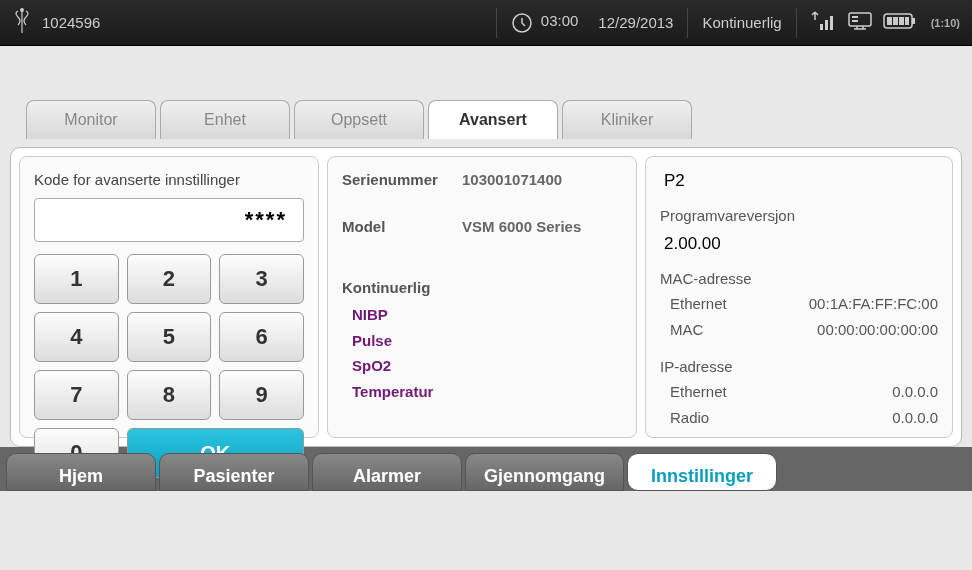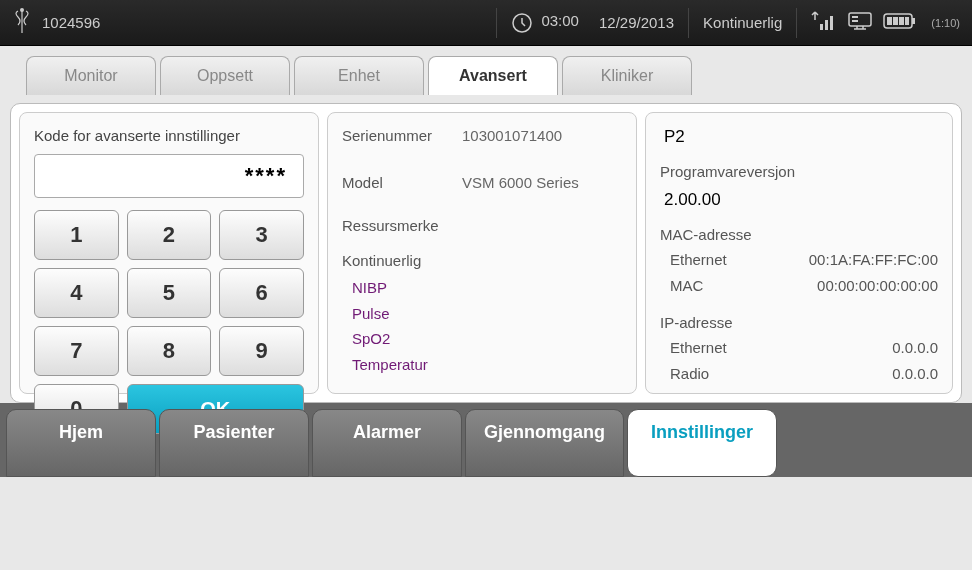--- a/index.html
+++ b/index.html
@@ -14,28 +14,28 @@
     align-items: center;
     padding: 0 12px;
     font-size: 15px;
     border-bottom: 1px solid #000;
   }
   .status-bar .patient-id { flex: 0 0 auto; margin-left: 10px; }
   .status-bar .spacer { flex: 1; }
   .status-bar .divider { width: 1px; height: 30px; background: #444; margin: 0 14px; }
   .status-bar .time-section { display: flex; gap: 8px; }
   .status-bar .clock-icon svg { vertical-align: middle; }
-  .status-bar .icons { display: flex; align-items: center; gap: 10px; }
+  .status-bar .icons { display: flex; align-items: center; gap: 10px; font-weight: bold; }
   .battery-text { font-size: 11px; color: #aaa; margin-left: 4px; }
   
   
   .main { padding: 10px 10px 0 10px; }
   
   
-  .top-tabs { display: flex; gap: 0; margin-bottom: 8px; padding-left: 16px; }
+  .top-tabs { display: flex; gap: 0; margin-bottom: 8px; padding-left: 16px; margin-top: 44px; }
   .top-tab {
     padding: 10px 28px;
     background: linear-gradient(#f0f0f0, #d8d8d8);
     border: 1px solid #aaa;
     border-bottom: none;
     border-radius: 8px 8px 0 0;
     color: #888;
     font-size: 16px;
     cursor: pointer;
     margin-right: 4px;
@@ -60,21 +60,21 @@
     padding: 8px;
     height: 300px;
   }
   .panel {
     background: #fafafa;
     border: 1px solid #ccc;
     border-radius: 8px;
     padding: 14px;
   }
   .panel.left { flex: 0 0 300px; }
-  .panel.mid { flex: 0 0 310px; }
+  .panel.mid { flex: 0 0 310px; font-weight: bold; }
   .panel.right { flex: 1; }
   
   
   .keypad-title { font-size: 15px; color: #444; margin-bottom: 10px; }
   .keypad-display {
     height: 44px;
     background: #fff;
     border: 1px solid #aaa;
     border-radius: 4px;
     text-align: right;
@@ -119,21 +119,21 @@
   .right-section { margin-bottom: 16px; }
   .right-label { font-size: 15px; color: #555; margin-bottom: 4px; }
   .right-value { font-size: 17px; color: #000000; padding-left: 4px; }
   .right-row { display: flex; justify-content: space-between; font-size: 15px; color: #555; padding-left: 10px; line-height: 1.7; }
   
   
   .bottom-tabs {
     display: flex;
     gap: 3px;
     background: #666;
-    height: 74px;
+    height: 44px;
     padding-top: 6px;
     padding-left: 6px;
   }
   .bottom-tab {
     flex: 0 0 auto;
     min-width: 150px;
     padding: 12px 18px;
     background: linear-gradient(#888, #666);
     border: 1px solid #555;
     border-radius: 10px 10px 0 0;
@@ -203,22 +203,22 @@
           <rect x="22" y="5" width="4" height="8" fill="#ccc"></rect>
         </svg>
     </span>
     <span class="battery-text">(1:10)</span>
   </span>
 </div>
 
 <div class="main">
   <div class="top-tabs">
     <div class="top-tab">Monitor</div>
+    <div class="top-tab">Enhet</div>
     <div class="top-tab">Oppsett</div>
-    <div class="top-tab">Enhet</div>
     <div class="top-tab active">Avansert</div>
     <div class="top-tab">Kliniker</div>
   </div>
 
   <div class="panels">
 
     <div class="panel left">
       <div class="keypad-title">Kode for avanserte innstillinger</div>
       <div class="keypad-display">****</div>
       <div class="keypad-grid">
@@ -240,24 +240,20 @@
       <div class="info-row">
         <span class="info-label">Serienummer</span>
         <span class="info-value">103001071400</span>
       </div>
       <div style="height:18px"></div>
       <div class="info-row">
         <span class="info-label">Model</span>
         <span class="info-value">VSM 6000 Series</span>
       </div>
       <div style="height:14px"></div>
-      <div class="info-row">
-        <span class="info-label">Ressursmerke</span>
-        <span class="info-value"></span>
-      </div>
       <div class="config-section">
         <div class="config-title">Kontinuerlig</div>
         <div class="config-item">NIBP</div>
         <div class="config-item">Pulse</div>
         <div class="config-item">SpO2</div>
         <div class="config-item">Temperatur</div>
       </div>
     </div>
 
     <div class="panel right">

